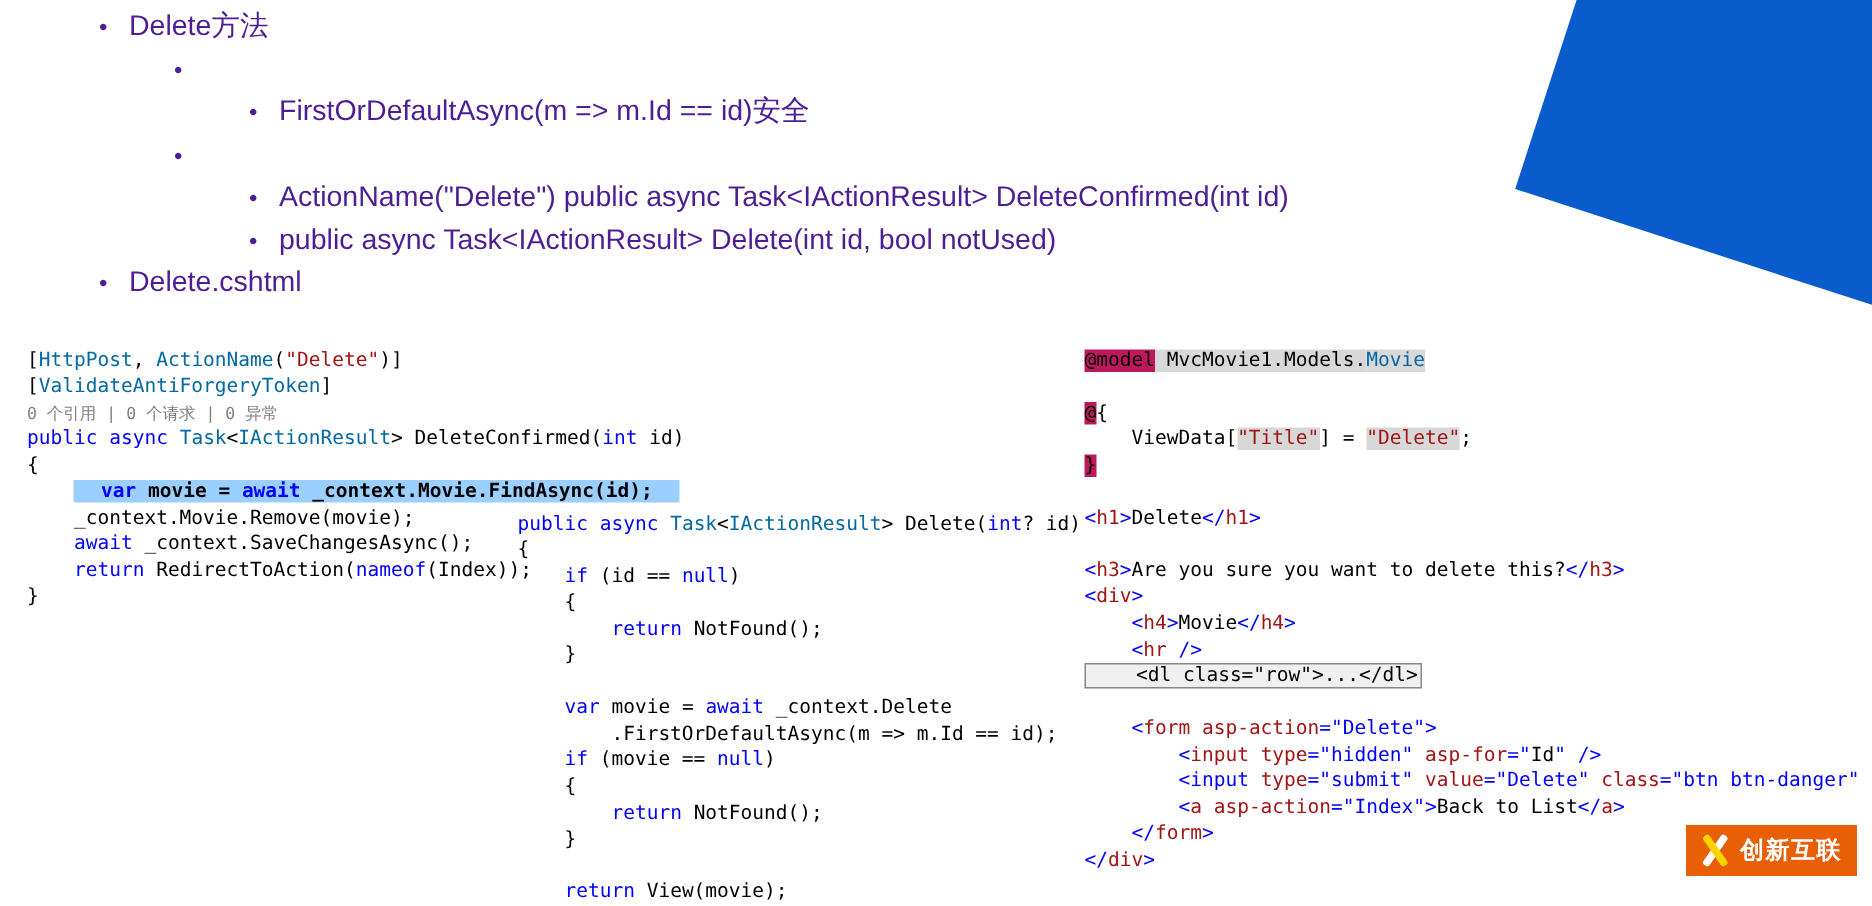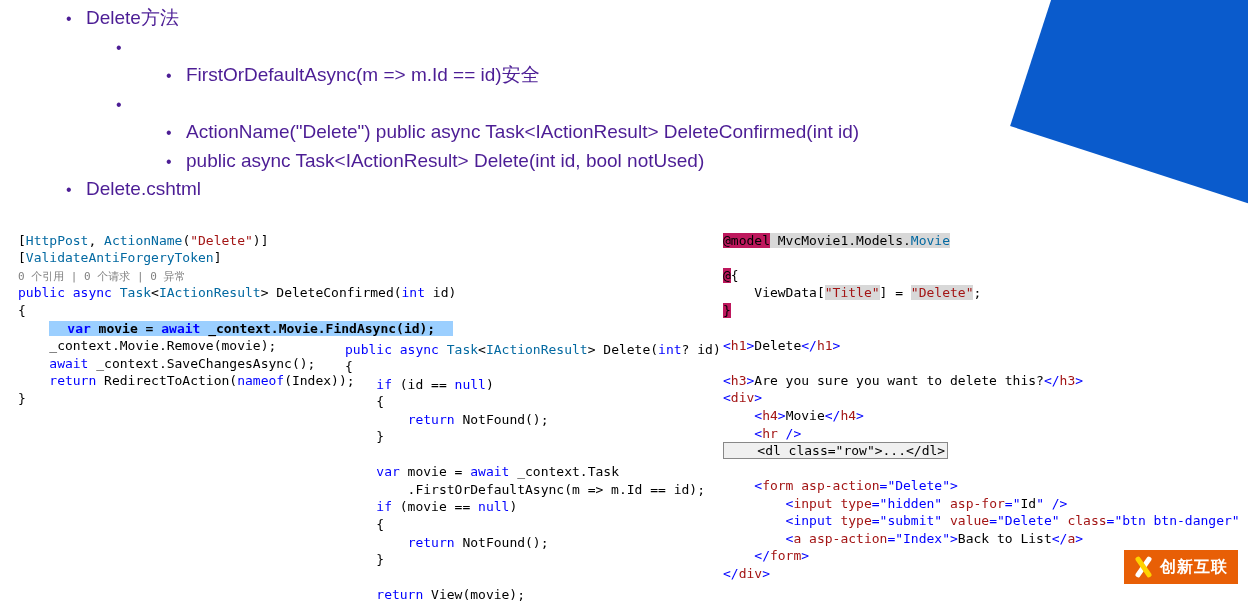--- a/index.html
+++ b/index.html
@@ -119,21 +119,21 @@
 </div>
 
 <div class="code-region code2">
 <span class="c-blue">public</span><span> </span><span class="c-blue">async</span><span> </span><span class="c-teal">Task</span><span>&lt;</span><span class="c-teal">IActionResult</span><span>&gt; Delete(</span><span class="c-blue">int</span><span>? id)</span>
 <span>{</span>
 <span>    </span><span class="c-blue">if</span><span> (id == </span><span class="c-blue">null</span><span>)</span>
 <span>    {</span>
 <span>        </span><span class="c-blue">return</span><span> NotFound();</span>
 <span>    }</span>
 <span></span>
-<span>    </span><span class="c-blue">var</span><span> movie = </span><span class="c-blue">await</span><span> _context.Task</span>
+<span>    </span><span class="c-blue">var</span><span> movie = </span><span class="c-blue">await</span><span> _context.Delete</span>
 <span>        .FirstOrDefaultAsync(m =&gt; m.Id == id);</span>
 <span>    </span><span class="c-blue">if</span><span> (movie == </span><span class="c-blue">null</span><span>)</span>
 <span>    {</span>
 <span>        </span><span class="c-blue">return</span><span> NotFound();</span>
 <span>    }</span>
 <span></span>
 <span>    </span><span class="c-blue">return</span><span> View(movie);</span>
 
 </div>
 

